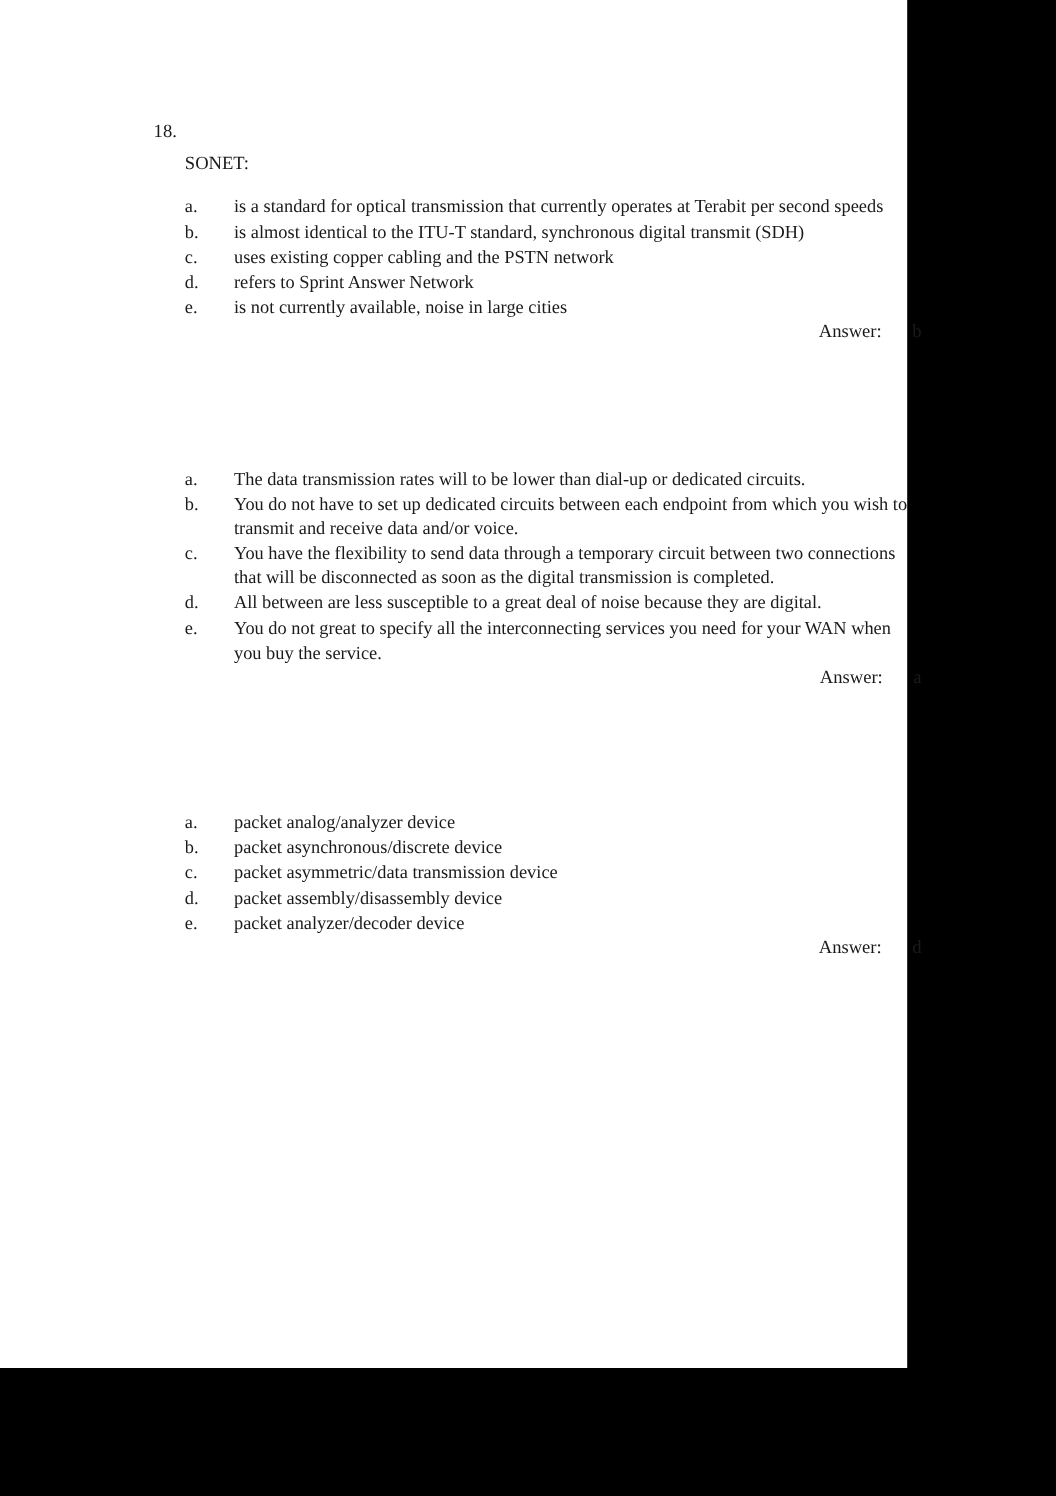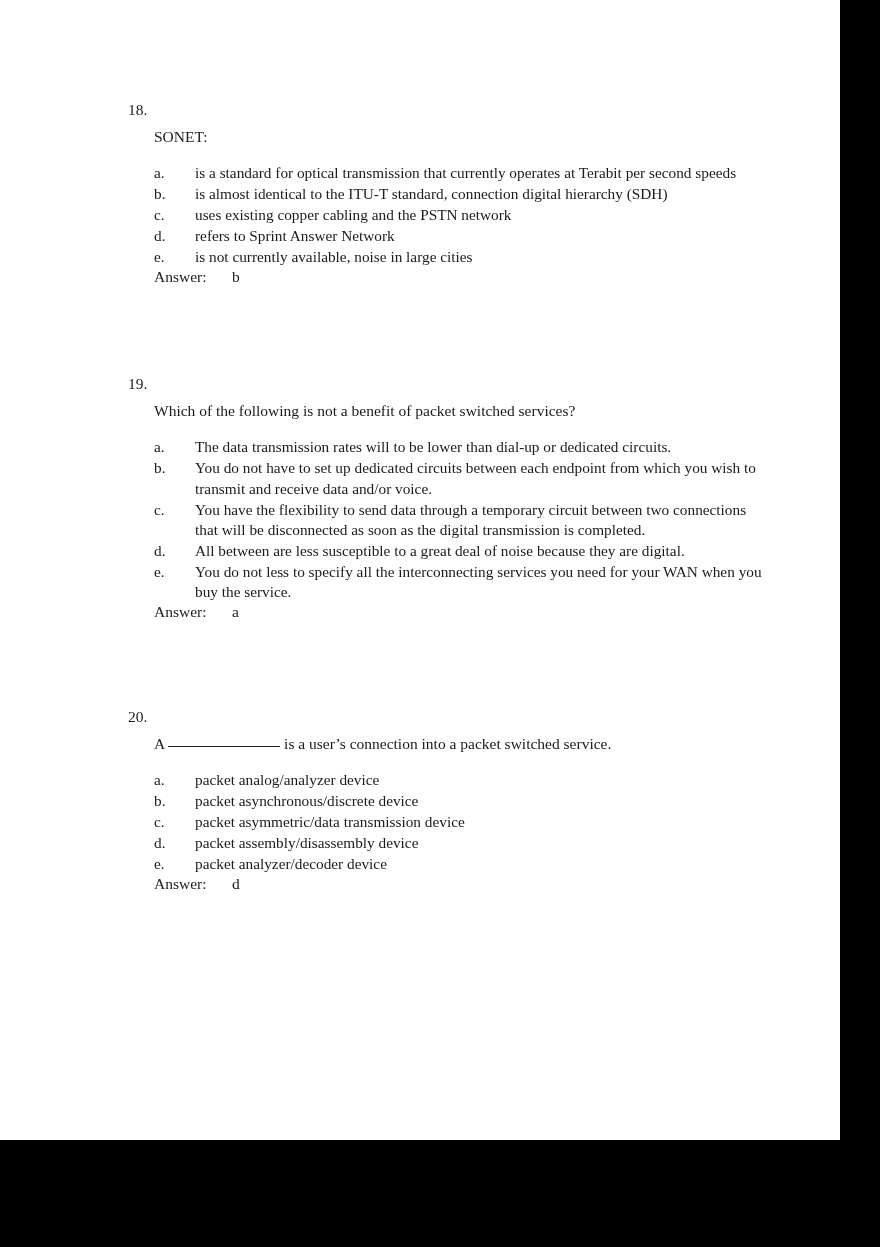--- a/index.html
+++ b/index.html
@@ -11,21 +11,21 @@
     width: 880px;
     height: 1247px;
     position: relative;
     overflow: hidden;
     font-family: "Liberation Serif", serif;
   }
   .page {
     position: absolute;
     top: 0;
     left: 0;
-    width: 840px;
+    width: 756px;
     height: 1140px;
     background: #ffffff;
   }
   .page-body {
     position: absolute;
     top: 100px;
     left: 128px;
     width: 640px;
   }
   .question-block {
@@ -68,20 +68,21 @@
   }
   .opt-text {
     flex: 1 1 auto;
     margin-left: 16px;
   }
   .answer-row {
     display: flex;
     margin-left: 26px;
     font-size: 15.5px;
     color: #1a1a1a;
+    justify-content: flex-end;
   }
   .answer-label {
     width: 78px;
     flex: 0 0 78px;
   }
   .answer-value {
     flex: 0 0 auto;
   }
   .gap-1 { height: 88px; }
   .gap-2 { height: 86px; }
@@ -105,21 +106,21 @@
         <span class="q-num">18.</span>
         <span class="q-text">SONET:</span>
       </div>
       <div class="options">
         <div class="option">
           <span class="opt-letter">a.</span>
           <span class="opt-text">is a standard for optical transmission that currently operates at Terabit per second speeds</span>
         </div>
         <div class="option">
           <span class="opt-letter">b.</span>
-          <span class="opt-text">is almost identical to the ITU-T standard, connection digital hierarchy (SDH)</span>
+          <span class="opt-text">is almost identical to the ITU-T standard, synchronous digital transmit (SDH)</span>
         </div>
         <div class="option">
           <span class="opt-letter">c.</span>
           <span class="opt-text">uses existing copper cabling and the PSTN network</span>
         </div>
         <div class="option">
           <span class="opt-letter">d.</span>
           <span class="opt-text">refers to Sprint Answer Network</span>
         </div>
         <div class="option">
@@ -129,63 +130,51 @@
       </div>
       <div class="answer-row">
         <span class="answer-label">Answer:</span>
         <span class="answer-value">b</span>
       </div>
     </div>
 
     <div class="gap-1"></div>
 
     <div class="question-block">
-      <div class="q-stem">
-        <span class="q-num">19.</span>
-        <span class="q-text">Which of the following is not a benefit of packet switched services?</span>
-      </div>
       <div class="options">
         <div class="option">
           <span class="opt-letter">a.</span>
           <span class="opt-text">The data transmission rates will to be lower than dial-up or dedicated circuits.</span>
         </div>
         <div class="option">
           <span class="opt-letter">b.</span>
           <span class="opt-text">You do not have to set up dedicated circuits between each endpoint from which you wish to transmit and receive data and/or voice.</span>
         </div>
         <div class="option">
           <span class="opt-letter">c.</span>
           <span class="opt-text">You have the flexibility to send data through a temporary circuit between two connections that will be disconnected as soon as the digital transmission is completed.</span>
         </div>
         <div class="option">
           <span class="opt-letter">d.</span>
           <span class="opt-text">All between are less susceptible to a great deal of noise because they are digital.</span>
         </div>
         <div class="option">
           <span class="opt-letter">e.</span>
-          <span class="opt-text">You do not less to specify all the interconnecting services you need for your WAN when you buy the service.</span>
+          <span class="opt-text">You do not great to specify all the interconnecting services you need for your WAN when you buy the service.</span>
         </div>
       </div>
       <div class="answer-row">
         <span class="answer-label">Answer:</span>
         <span class="answer-value">a</span>
       </div>
     </div>
 
     <div class="gap-2"></div>
 
     <div class="question-block">
-      <div class="q-stem">
-        <span class="q-num">20.</span>
-        <span class="q-text">
-          <span>A</span>
-          <span class="blank"></span>
-          <span>is a user’s connection into a packet switched service.</span>
-        </span>
-      </div>
       <div class="options">
         <div class="option">
           <span class="opt-letter">a.</span>
           <span class="opt-text">packet analog/analyzer device</span>
         </div>
         <div class="option">
           <span class="opt-letter">b.</span>
           <span class="opt-text">packet asynchronous/discrete device</span>
         </div>
         <div class="option">

